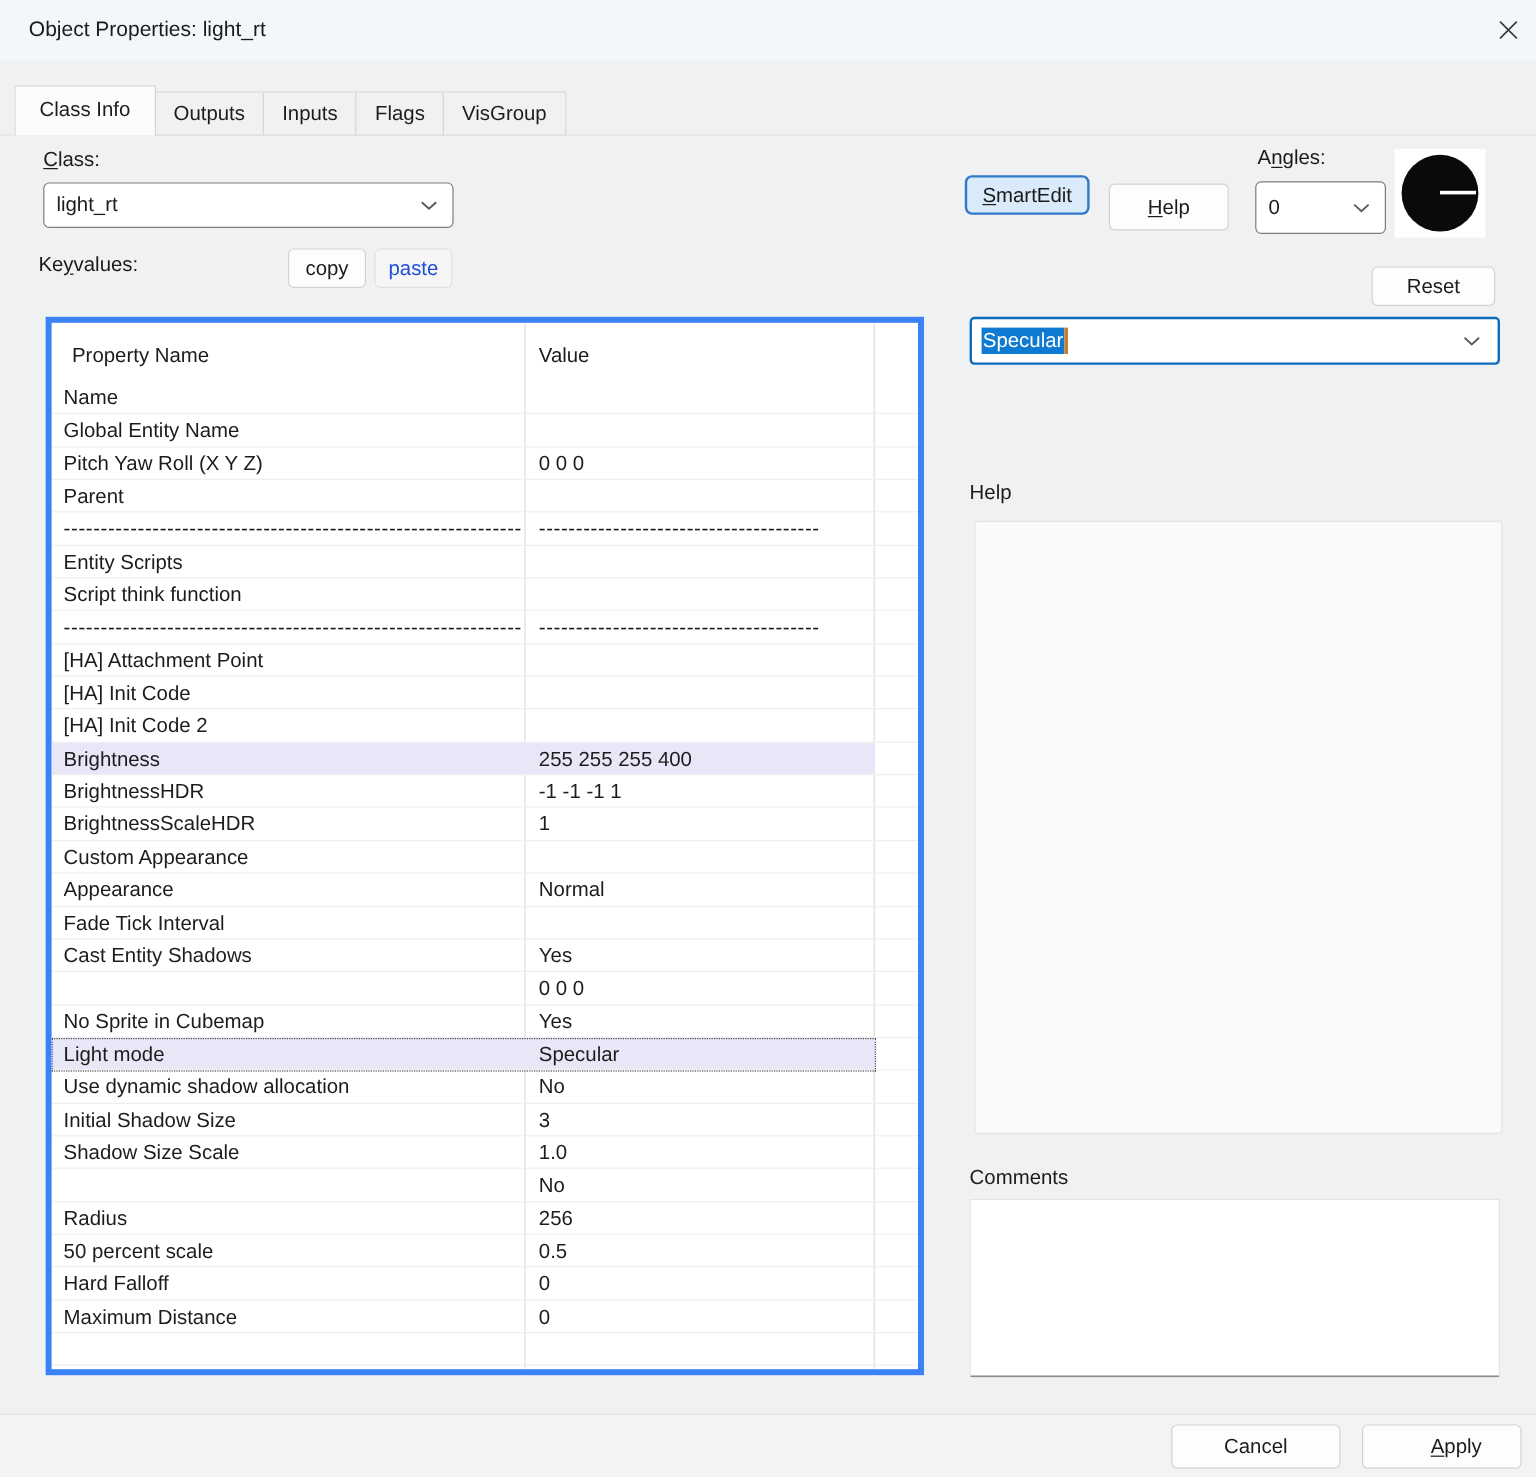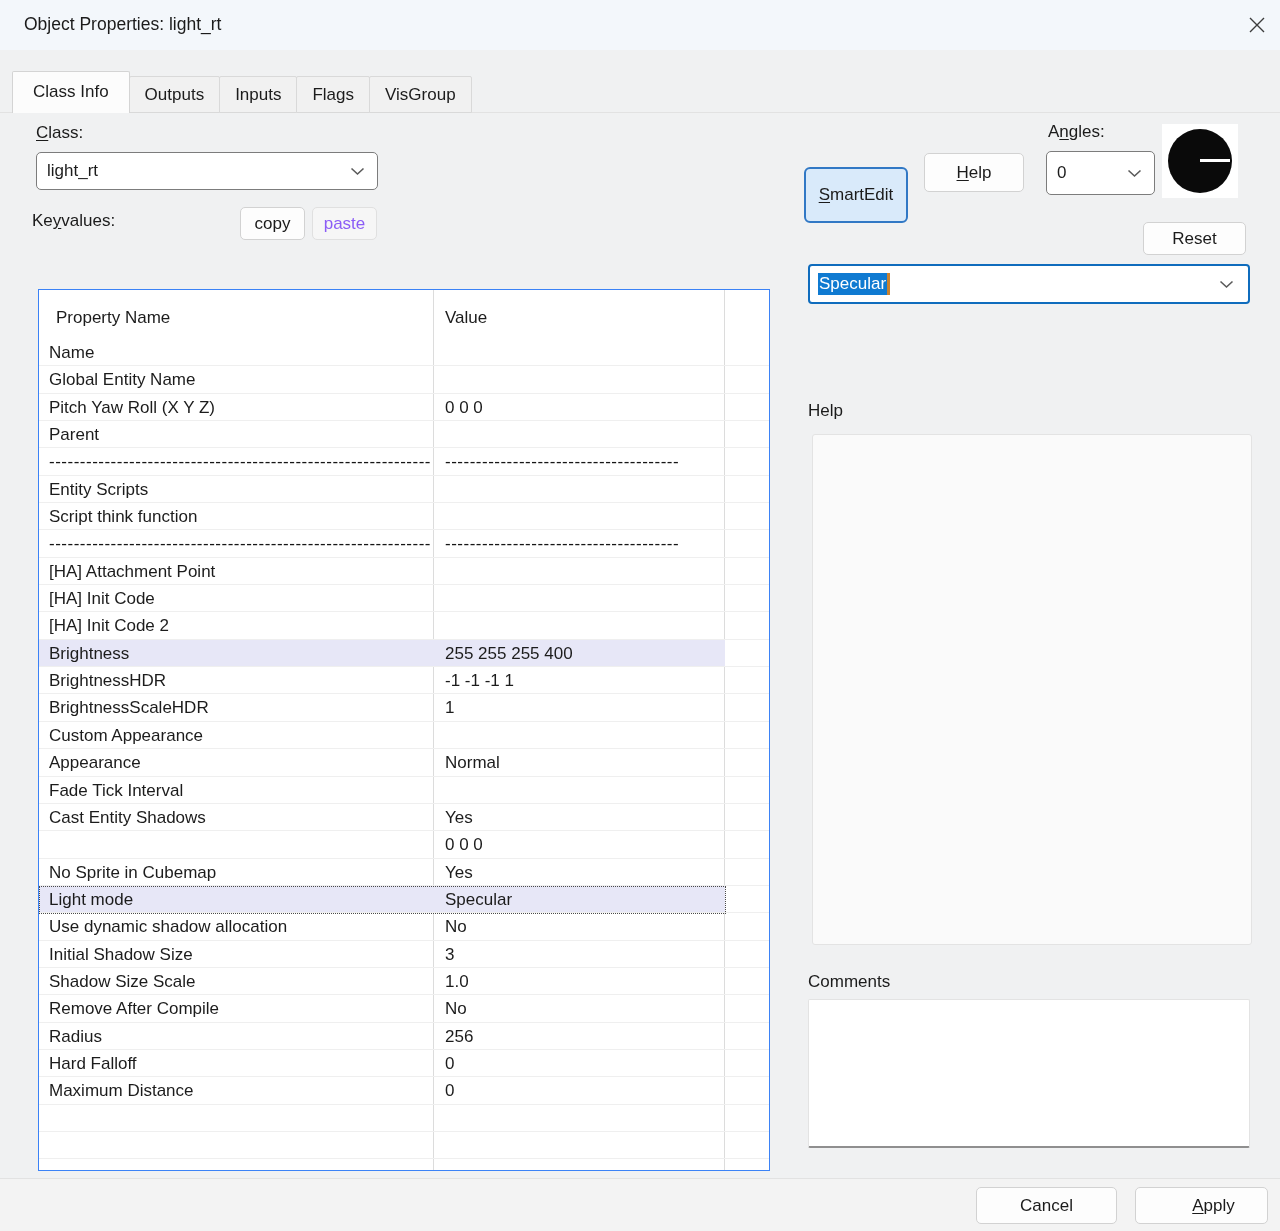--- a/index.html
+++ b/index.html
@@ -39,32 +39,32 @@
     position:absolute; background:#fff; border:1.5px solid #7c7c7c; border-radius:5px;
     font-size:17px; display:flex; align-items:center; padding:0 10px; cursor:pointer;
   }
   .combo .chev { position:absolute; right:12px; top:50%; transform:translateY(-50%); }
 
   .btn {
     position:absolute; background:#fdfdfd; border:1px solid #d2d2d2; border-radius:5px;
     font-size:17px; color:#1b1b1b; display:flex; align-items:center; justify-content:center;
     cursor:pointer; white-space:nowrap;
   }
-  .btn.disabled { background:#f6f6f6; border-color:#e0e0e0; color:#8b5cf6; }
+  .btn.disabled { background:#f6f6f6; border-color:#e0e0e0; color:#1d4ed8; }
   .btn.smartedit { background:#d9eafa; border:2px solid #3178c5; border-radius:6px; }
 
   
   .dial-box { position:absolute; left:1162px; top:124px; width:76px; height:74px; background:#ffffff; cursor:pointer; }
   .dial-circle { position:absolute; left:6px; top:5px; width:64px; height:64px; background:#0a0a0a; border-radius:50%; }
   .dial-pointer { position:absolute; left:32px; top:30px; width:30px; height:3px; background:#ffffff; }
 
   
   .ptable {
     position:absolute; left:38px; top:264px; width:732px; height:882px;
-    background:#fff; border:1px solid #3b82f6; overflow:hidden;margin-top:25px;
+    background:#fff; border:5px solid #3b82f6; overflow:hidden;
   }
   .col-line { position:absolute; top:0; bottom:0; width:1px; background:#dcdcdc; }
   .col-line.c1 { left:394px; }
   .col-line.c2 { left:685px; }
   .thead { position:absolute; left:0; top:0; width:100%; height:49px; }
   .thead span { position:absolute; top:18px; font-size:17px; }
   .th-name { left:17px; }
   .th-value { left:406px; }
   .trows { position:absolute; left:0; top:49px; width:100%; }
   .trow { position:relative; height:27.35px; border-bottom:1px solid #efefef; cursor:default; }
@@ -133,21 +133,21 @@
 
   <div class="combo" style="left:36px; top:152px; width:342px; height:38px;">
     <span>light_rt</span>
     <span class="chev">
       <svg width="15" height="9" viewBox="0 0 15 9">
           <path d="M1.5 1.5 L7.5 7 L13.5 1.5" stroke="#5a5a5a" stroke-width="1.6" fill="none"></path>
         </svg>
     </span>
   </div>
 
-  <button class="btn smartedit" style="left:804px; top:167px; width:104px; height:56px;">
+  <button class="btn smartedit" style="left:804px; top:146px; width:104px; height:33px;">
       <span><span class="mn">S</span><span>martEdit</span></span>
     </button>
 
   <button class="btn" style="left:924px; top:153px; width:100px; height:39px;">
       <span><span class="mn">H</span><span>elp</span></span>
     </button>
 
   <span class="lbl" style="left:1048px; top:122px;"><span>A</span><span class="mn">n</span><span>gles:</span></span>
 
   <div class="combo" style="left:1046px; top:151px; width:109px; height:44px;">
@@ -268,26 +268,29 @@
         </div>
         <div class="trow">
           <span class="tname">Initial Shadow Size</span>
           <span class="tvalue">3</span>
         </div>
         <div class="trow">
           <span class="tname">Shadow Size Scale</span>
           <span class="tvalue">1.0</span>
         </div>
         <div class="trow">
-          <span class="tname">Remove After Compile</span>
           <span class="tvalue">No</span>
         </div>
         <div class="trow">
           <span class="tname">Radius</span>
           <span class="tvalue">256</span>
+        </div>
+        <div class="trow">
+          <span class="tname">50 percent scale</span>
+          <span class="tvalue">0.5</span>
         </div>
         <div class="trow">
           <span class="tname">Hard Falloff</span>
           <span class="tvalue">0</span>
         </div>
         <div class="trow">
           <span class="tname">Maximum Distance</span>
           <span class="tvalue">0</span>
         </div>
         <div class="trow">

